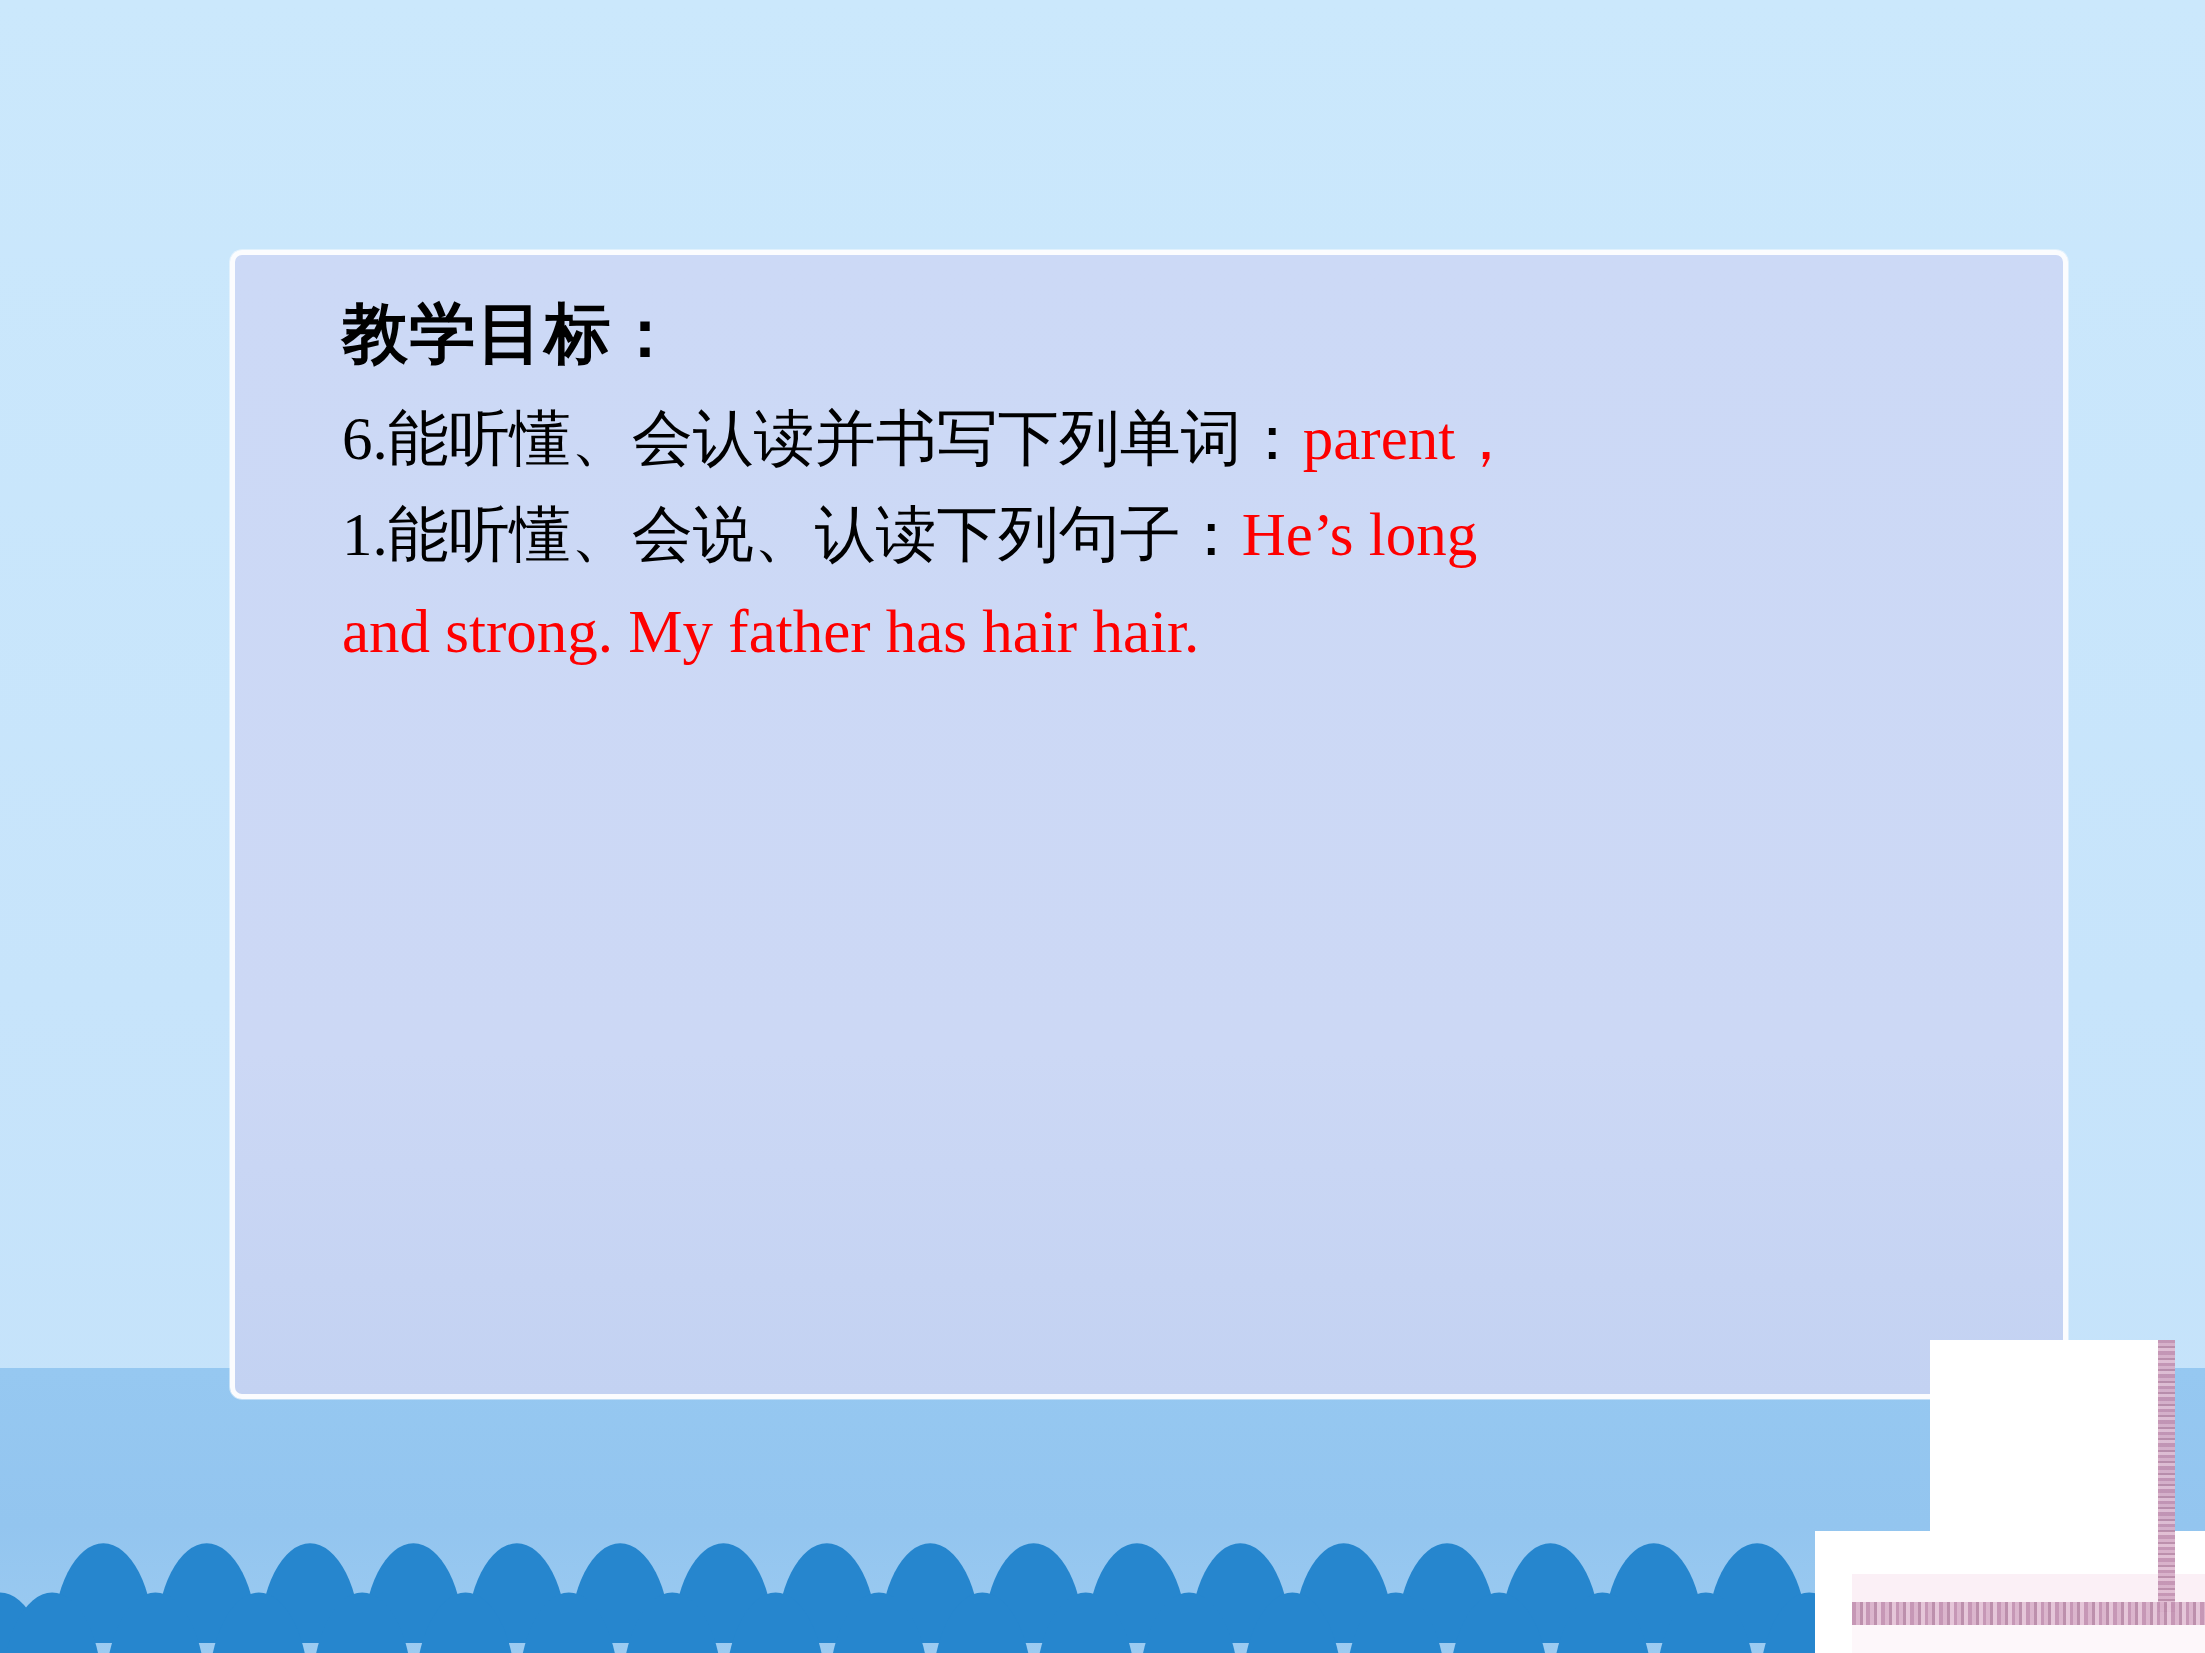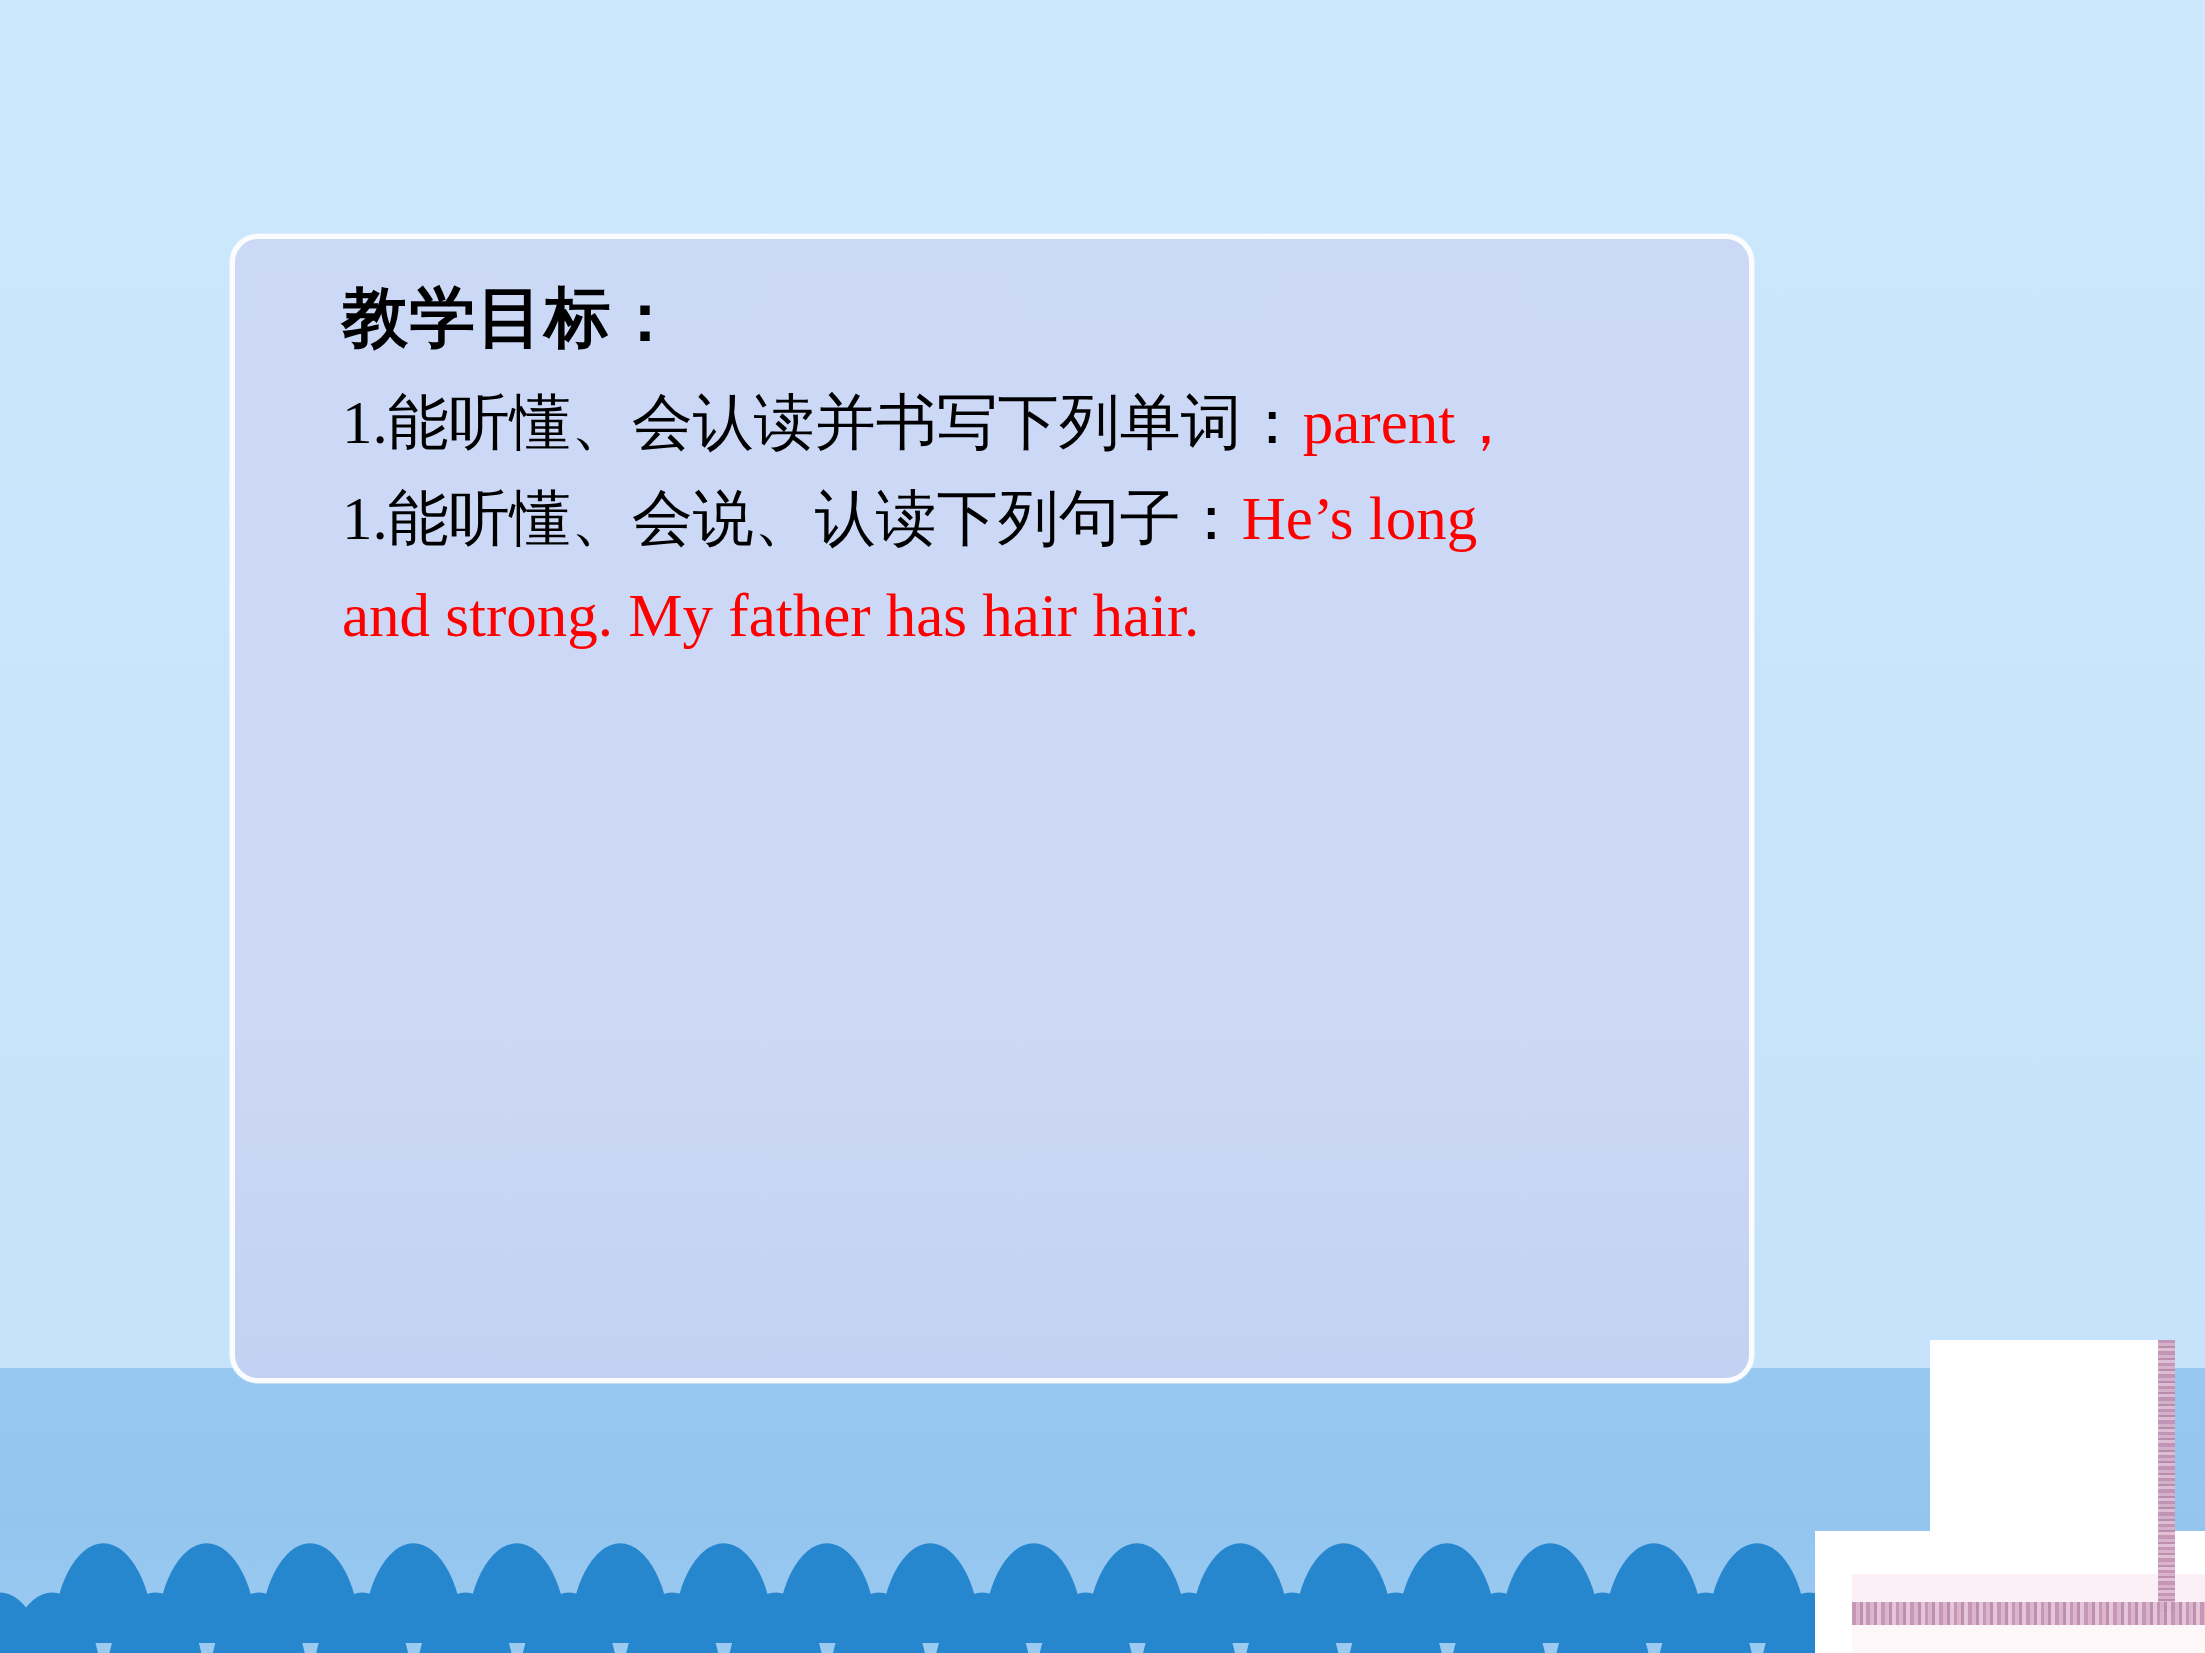--- a/index.html
+++ b/index.html
@@ -40,25 +40,25 @@
     overflow: hidden;
   }
   .scallop-row svg { display: block; }
   #scallop-back  { top: 1482px; }
   #scallop-front { top: 1535px; }
 
   
   .content-box {
     position: absolute;
     left: 230px;
-    top: 234px;
-    width: 1524px;
+    top: 250px;
+    width: 1838px;
     height: 1149px;
     box-sizing: border-box;
-    border-radius: 28px;
+    border-radius: 12px;
     background: linear-gradient(to bottom, #ccd9f6 0%, #ccd8f5 70%, #c3d2f2 100%);
     border: 5.4px solid #fbfcfe;
     box-shadow: 0 0 0 0.8px rgba(255,255,255,0.55);
   }
 
   .box-inner {
     position: absolute;
     left: 107px;
     top: 42px;
     width: 1685px;
@@ -211,21 +211,21 @@
     </svg>
   </div>
 
   <div class="content-box">
     <div class="box-inner">
 
       <div class="title">教学目标：</div>
 
       <div class="body-lines">
 
-        <span class="ln"><span>1.能听懂、会认读并书写下列单词：</span><span class="red en">parent，</span></span>
+        <span class="ln"><span>6.能听懂、会认读并书写下列单词：</span><span class="red en">parent，</span></span>
 
 
         <span class="ln"><span>1.能听懂、会说、认读下列句子：</span><span class="red en">He’s long</span></span>
 
         <span class="ln"><span class="red en">and strong. My father has hair hair.</span></span>
 
       </div>
     </div>
   </div>
 

